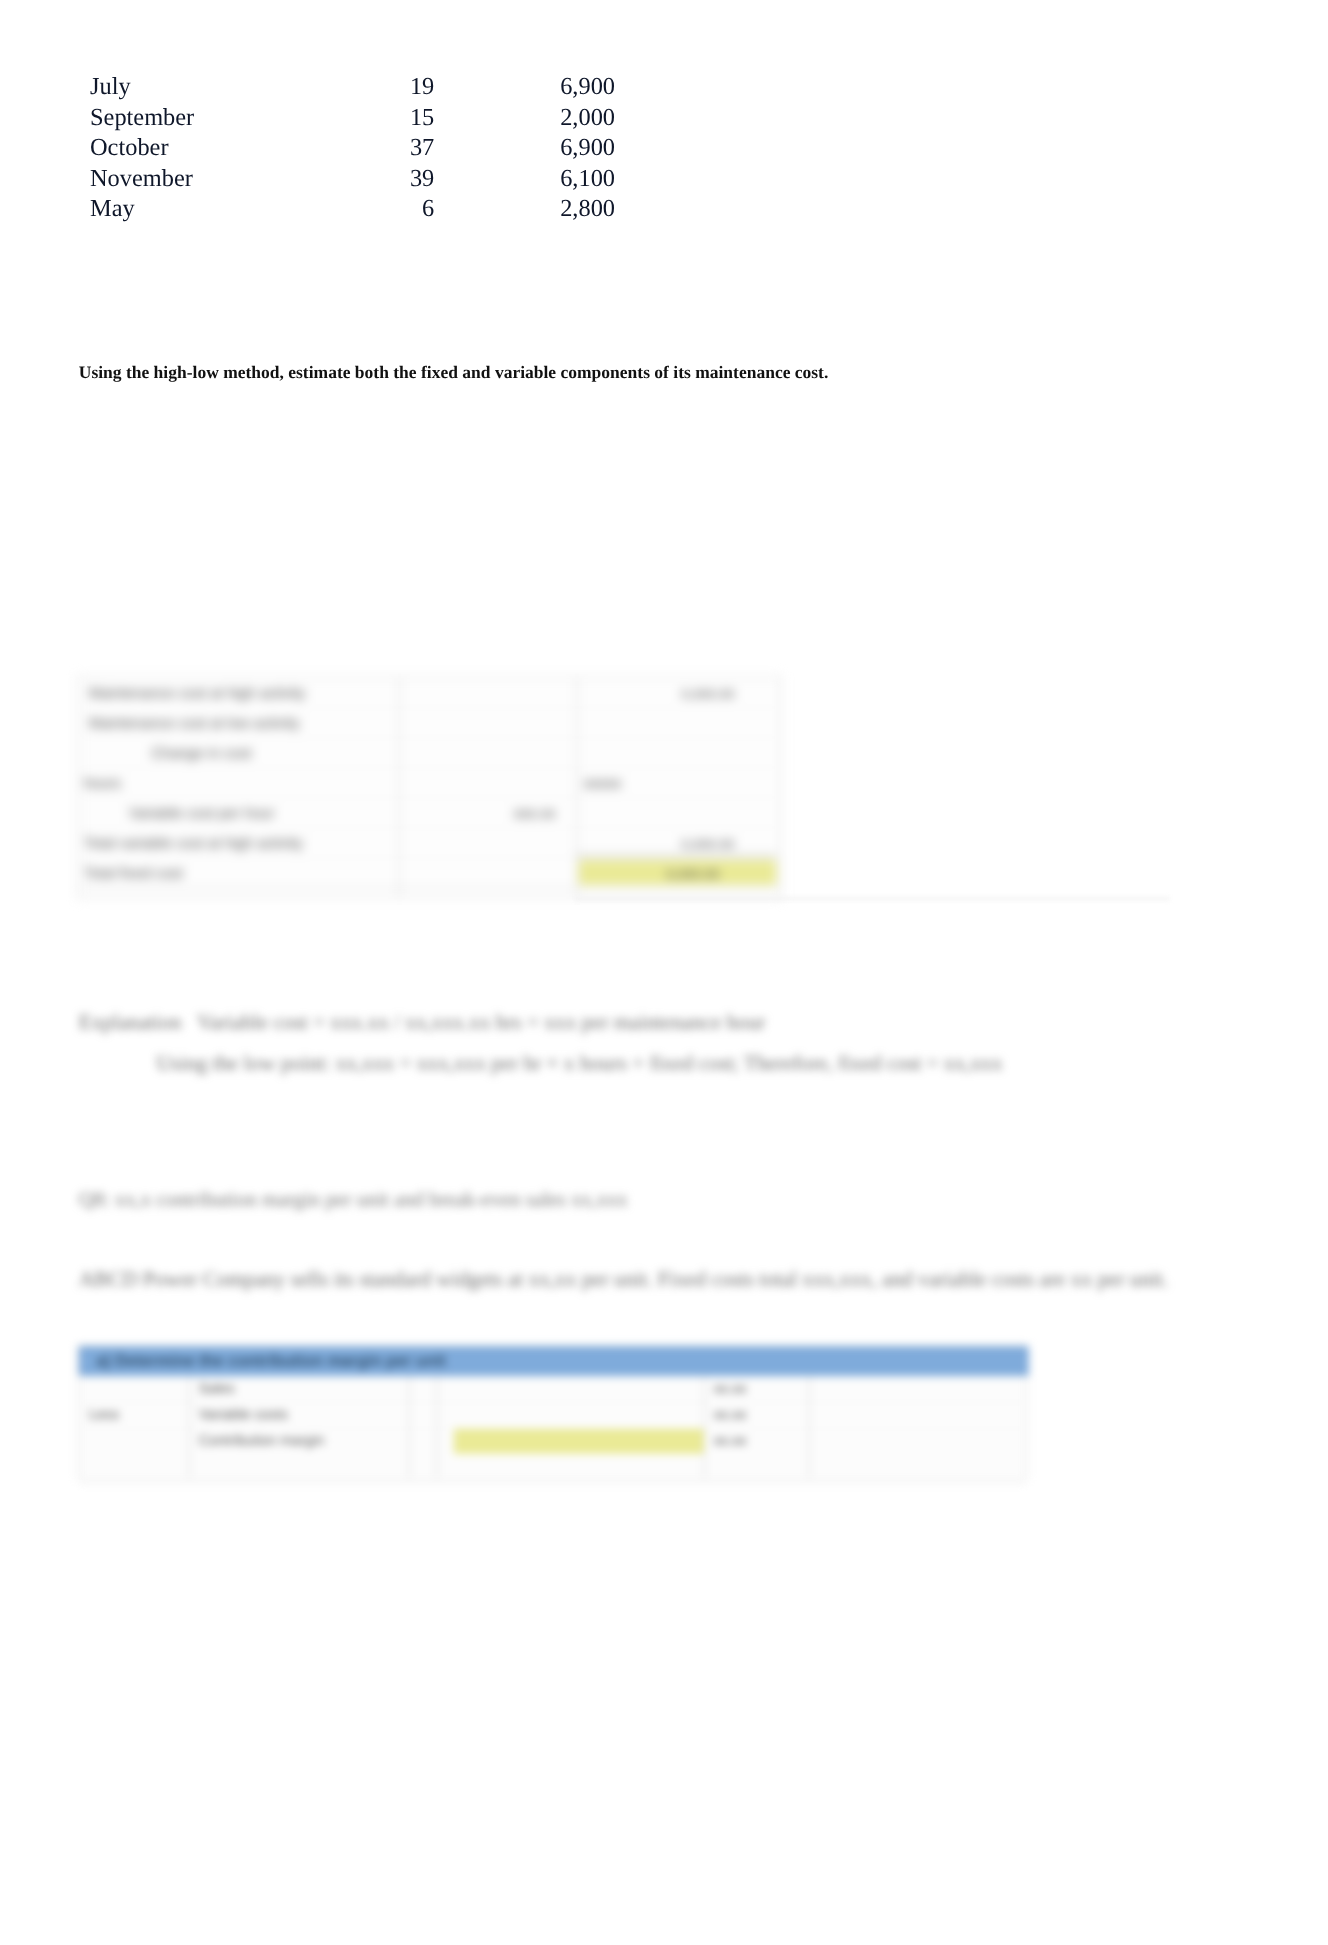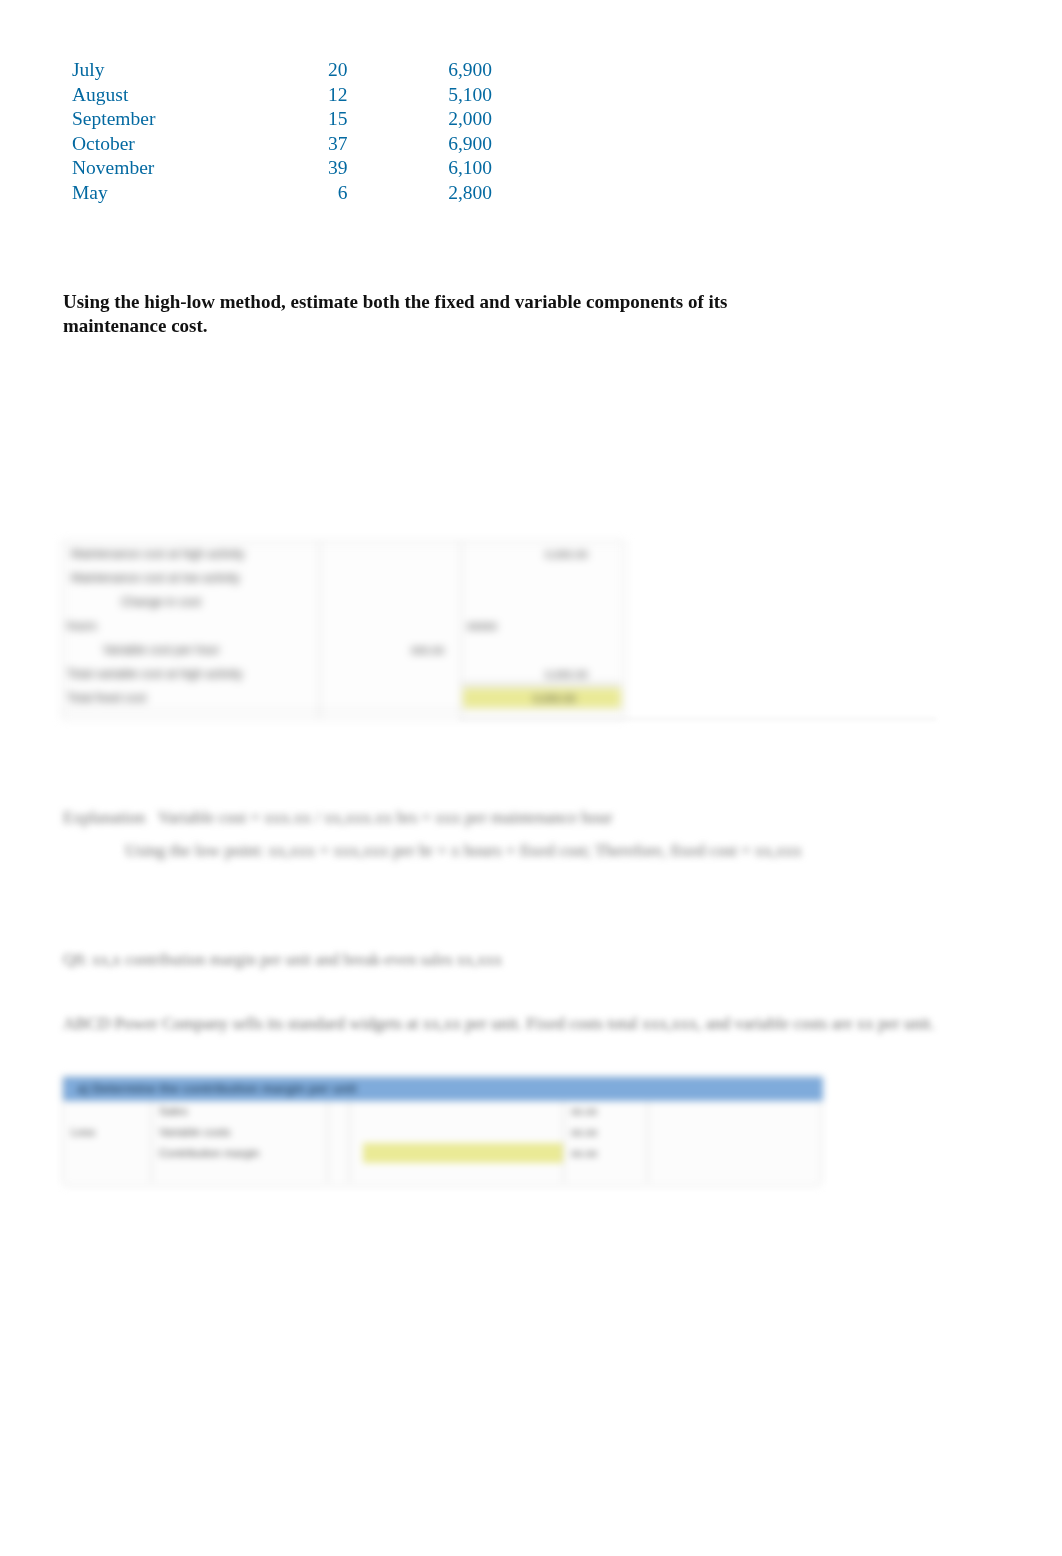--- a/index.html
+++ b/index.html
@@ -21,37 +21,37 @@
     left:72px;
     top:58px;
     width:420px;
     border-collapse:collapse;
     font-size:19.5px;
     line-height:1.0;
   }
   .month-table td{
     padding:2px 0 3px 0;
     font-family:"Liberation Serif", serif;
-    color:#0369a1;
+    color:#0f172a;
     white-space:nowrap;
     margin-left:13px;
   }
   .month-table td.m-name{text-align:left;width:190px;}
   .month-table td.m-hours{text-align:right;width:92px;padding-right:10px;}
   .month-table td.m-cost{text-align:right;width:138px;}
 
   
   .prompt{
     position:absolute;
     left:63px;
     top:290px;
     width:740px;
     font-family:"Liberation Serif", serif;
     font-weight:bold;
-    font-size:19px;
+    font-size:14px;
     line-height:1.26;
     color:#111;
   }
 
   
   .sheet-upper{
     position:absolute;
     left:62px;
     top:541px;
     width:563px;
@@ -217,27 +217,22 @@
 </style>
 </head>
 <body>
 
 <div class="page">
 
   <table class="month-table">
     <tbody>
       <tr>
         <td class="m-name">July</td>
-        <td class="m-hours">20</td>
+        <td class="m-hours">19</td>
         <td class="m-cost">6,900</td>
-      </tr>
-      <tr>
-        <td class="m-name">August</td>
-        <td class="m-hours">12</td>
-        <td class="m-cost">5,100</td>
       </tr>
       <tr>
         <td class="m-name">September</td>
         <td class="m-hours">15</td>
         <td class="m-cost">2,000</td>
       </tr>
       <tr>
         <td class="m-name">October</td>
         <td class="m-hours">37</td>
         <td class="m-cost">6,900</td>

